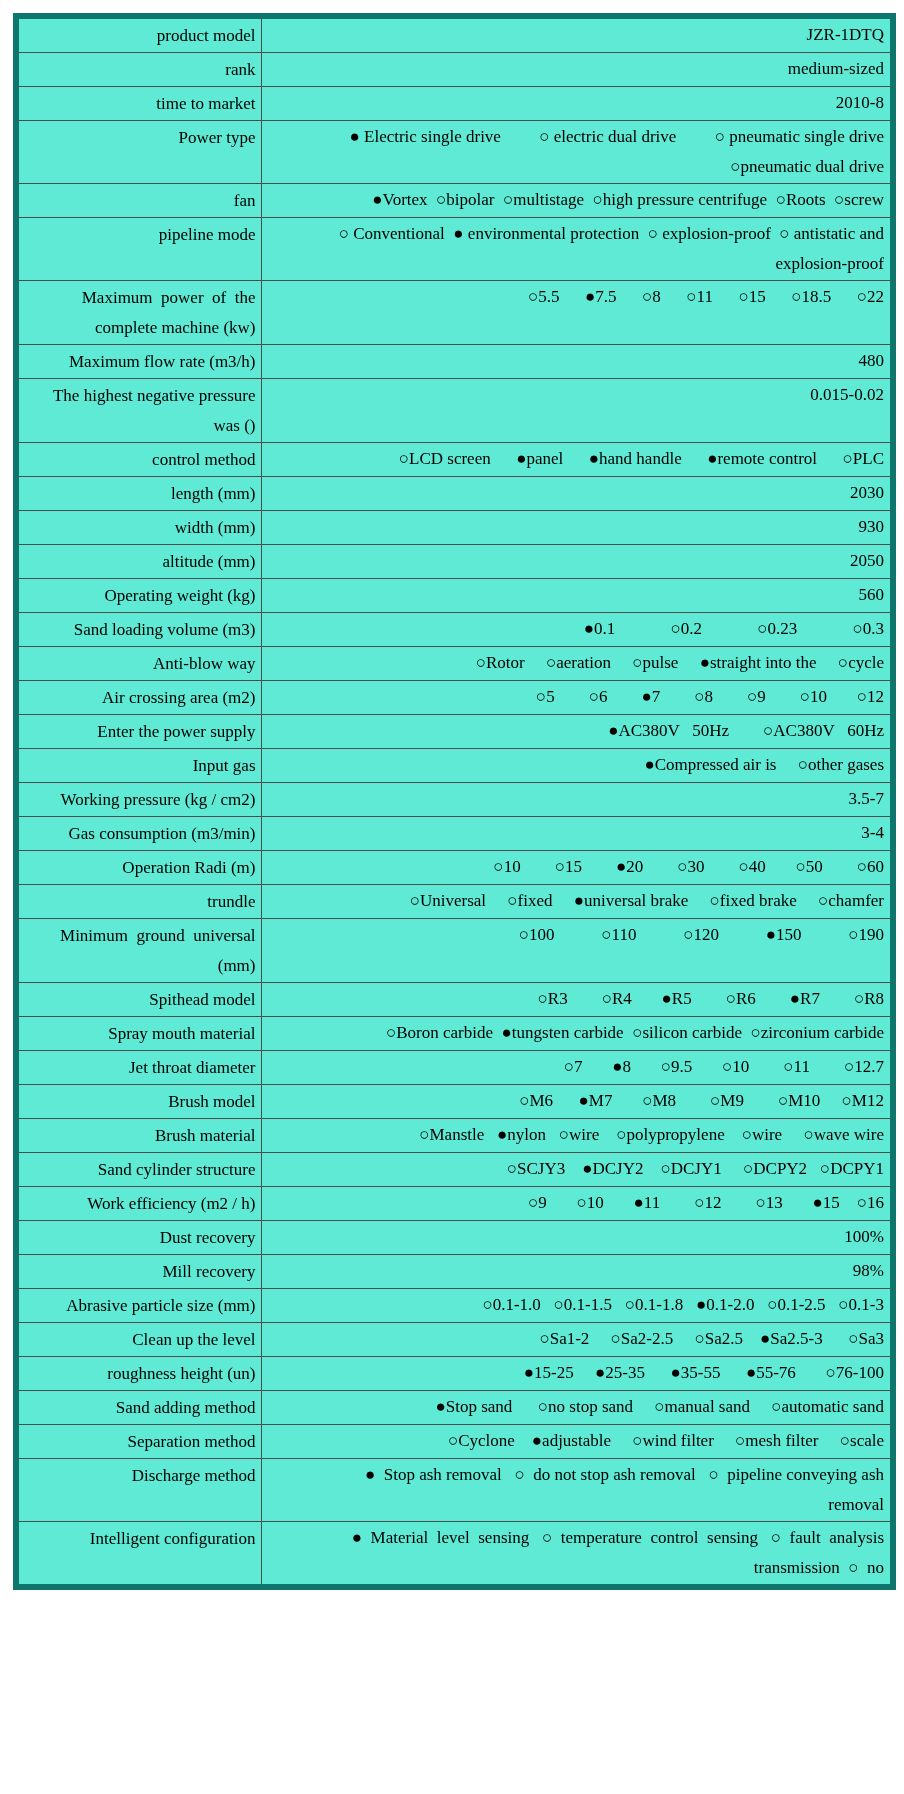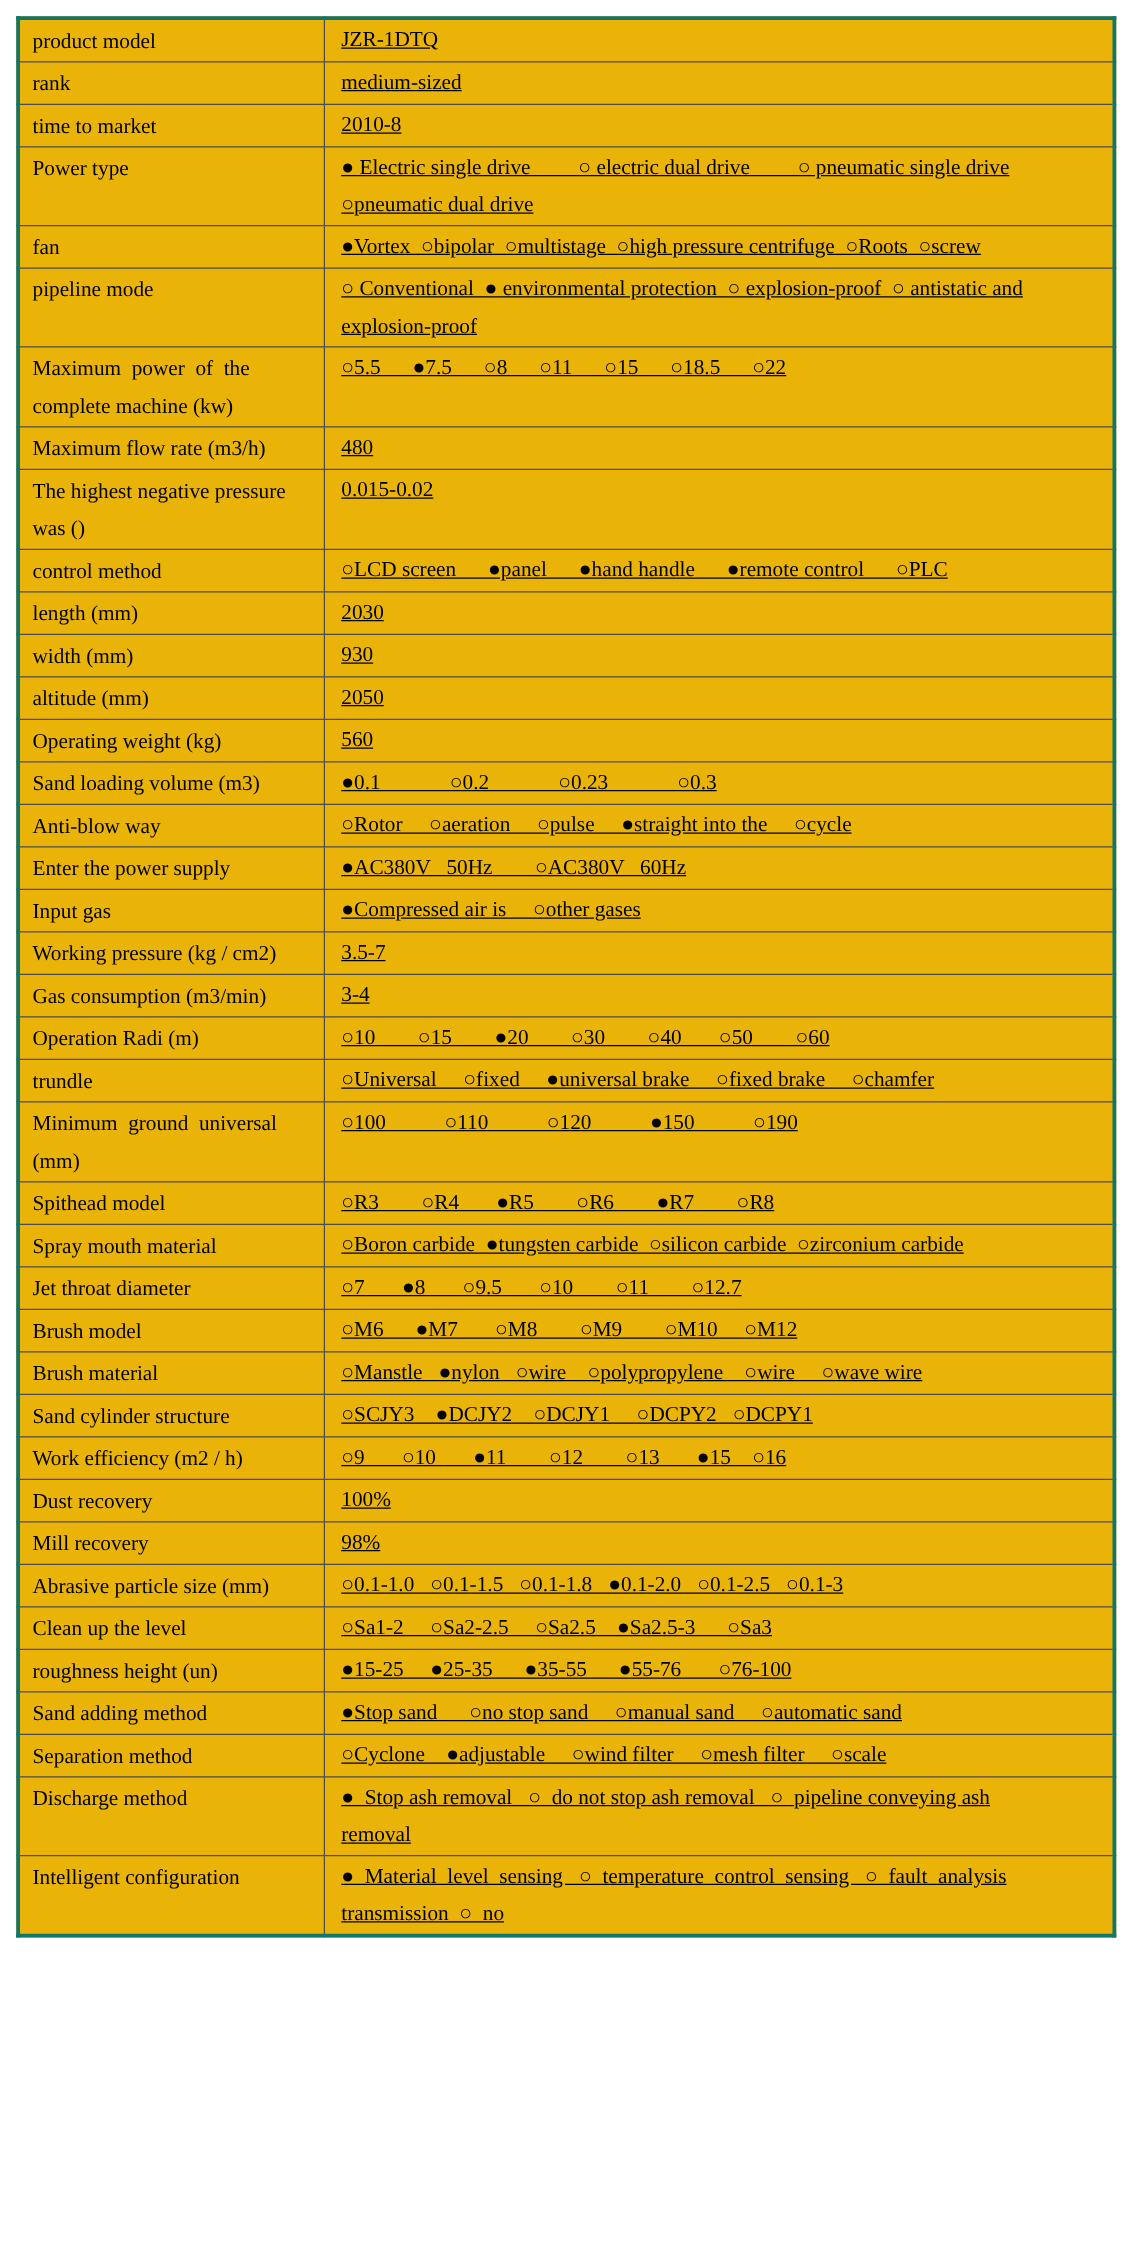--- a/index.html
+++ b/index.html
@@ -13,40 +13,40 @@
     box-sizing: border-box;
     padding: 13px 0 0 13px;
     background: #ffffff;
     font-family: "Liberation Serif", "DejaVu Serif", serif;
     color: #000000;
   }
   table.spec {
     border-collapse: collapse;
     table-layout: fixed;
     width: 877px;
-    border: 3px solid #0f766e;
-    background: #eab308;
+    border: 6px solid #0f766e;
+    background: #5eead4;
+    text-align: right;
   }
   col.c-label { width: 245px; }
   col.c-value { width: 632px; }
   td {
     border: 1px solid #4d4d4d;
     font-size: 17px;
     line-height: 30px;
     vertical-align: top;
     white-space: pre-wrap;
     word-wrap: break-word;
     color: #000000;
   }
   td.label {
     padding: 2px 5px 1px 10px;
   }
   td.value {
     padding: 1px 6px 1px 13px;
-    text-decoration: underline;
   }
 </style>
 </head>
 <body>
 
 <div class="page">
   <table class="spec">
     <colgroup>
       <col class="c-label">
       <col class="c-value">
@@ -130,20 +130,24 @@
   <tr>
     <td class="label">Sand loading volume (m3)</td>
     <td class="value">●0.1             ○0.2             ○0.23             ○0.3</td>
   </tr>
 
   <tr>
     <td class="label">Anti-blow way</td>
     <td class="value">○Rotor     ○aeration     ○pulse     ●straight into the     ○cycle</td>
   </tr>
 
+  <tr>
+    <td class="label">Air crossing area (m2)</td>
+    <td class="value">○5        ○6        ●7        ○8        ○9        ○10       ○12</td>
+  </tr>
 
   <tr>
     <td class="label">Enter the power supply</td>
     <td class="value">●AC380V   50Hz        ○AC380V   60Hz</td>
   </tr>
 
   <tr>
     <td class="label">Input gas</td>
     <td class="value">●Compressed air is     ○other gases</td>
   </tr>

